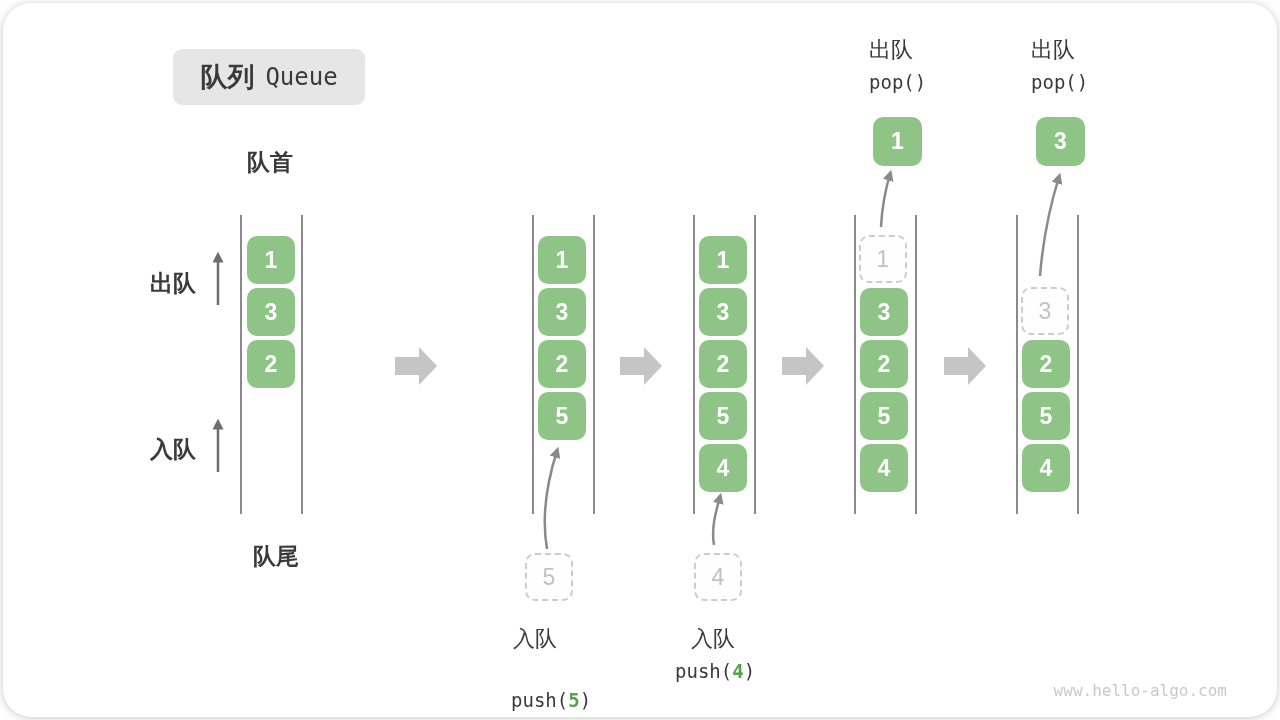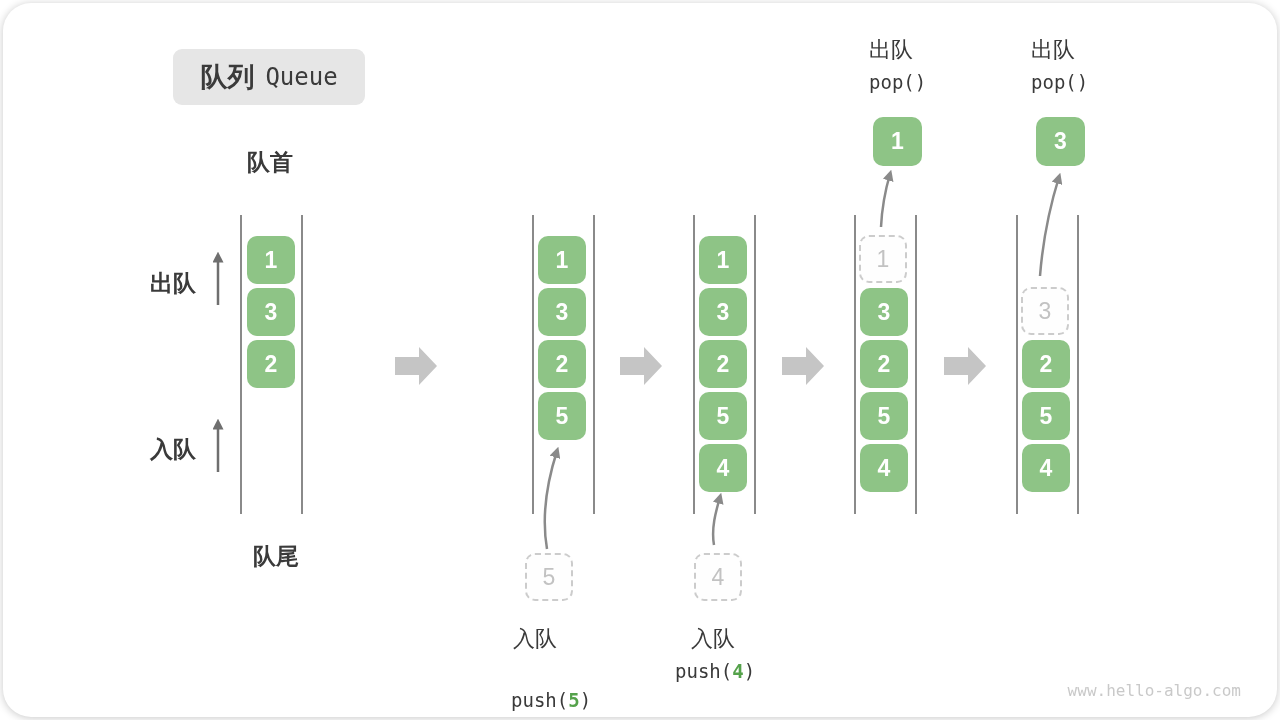--- a/index.html
+++ b/index.html
@@ -93,21 +93,21 @@
 
   <div class="abs op-label" style="left:688px; top:621px;">入队</div>
   <div class="abs op-code" style="left:672px; top:657px;"><span>push(</span><span class="arg">4</span><span>)</span></div>
 
   <div class="abs op-label" style="left:866px; top:32px;">出队</div>
   <div class="abs op-code" style="left:866px; top:68px;">pop()</div>
 
   <div class="abs op-label" style="left:1028px; top:32px;">出队</div>
   <div class="abs op-code" style="left:1028px; top:68px;">pop()</div>
 
-  <div class="abs watermark" style="right:36px; top:678px;">www.hello-algo.com</div>
+  <div class="abs watermark" style="right:50px; top:678px;">www.hello-algo.com</div>
 </div>
 
 <svg class="overlay" viewBox="0 0 1280 720" xmlns="http://www.w3.org/2000/svg">
   <defs>
     <marker id="ahDark" markerWidth="11" markerHeight="11" viewBox="0 0 10 10" refX="6" refY="5" orient="auto" markerUnits="userSpaceOnUse">
       <path d="M0,0 L10,5 L0,10 Z" fill="#6f6f6f"></path>
     </marker>
     <marker id="ahMid" markerWidth="11" markerHeight="11" viewBox="0 0 10 10" refX="6" refY="5" orient="auto" markerUnits="userSpaceOnUse">
       <path d="M0,0 L10,5 L0,10 Z" fill="#8a8a8a"></path>
     </marker>

